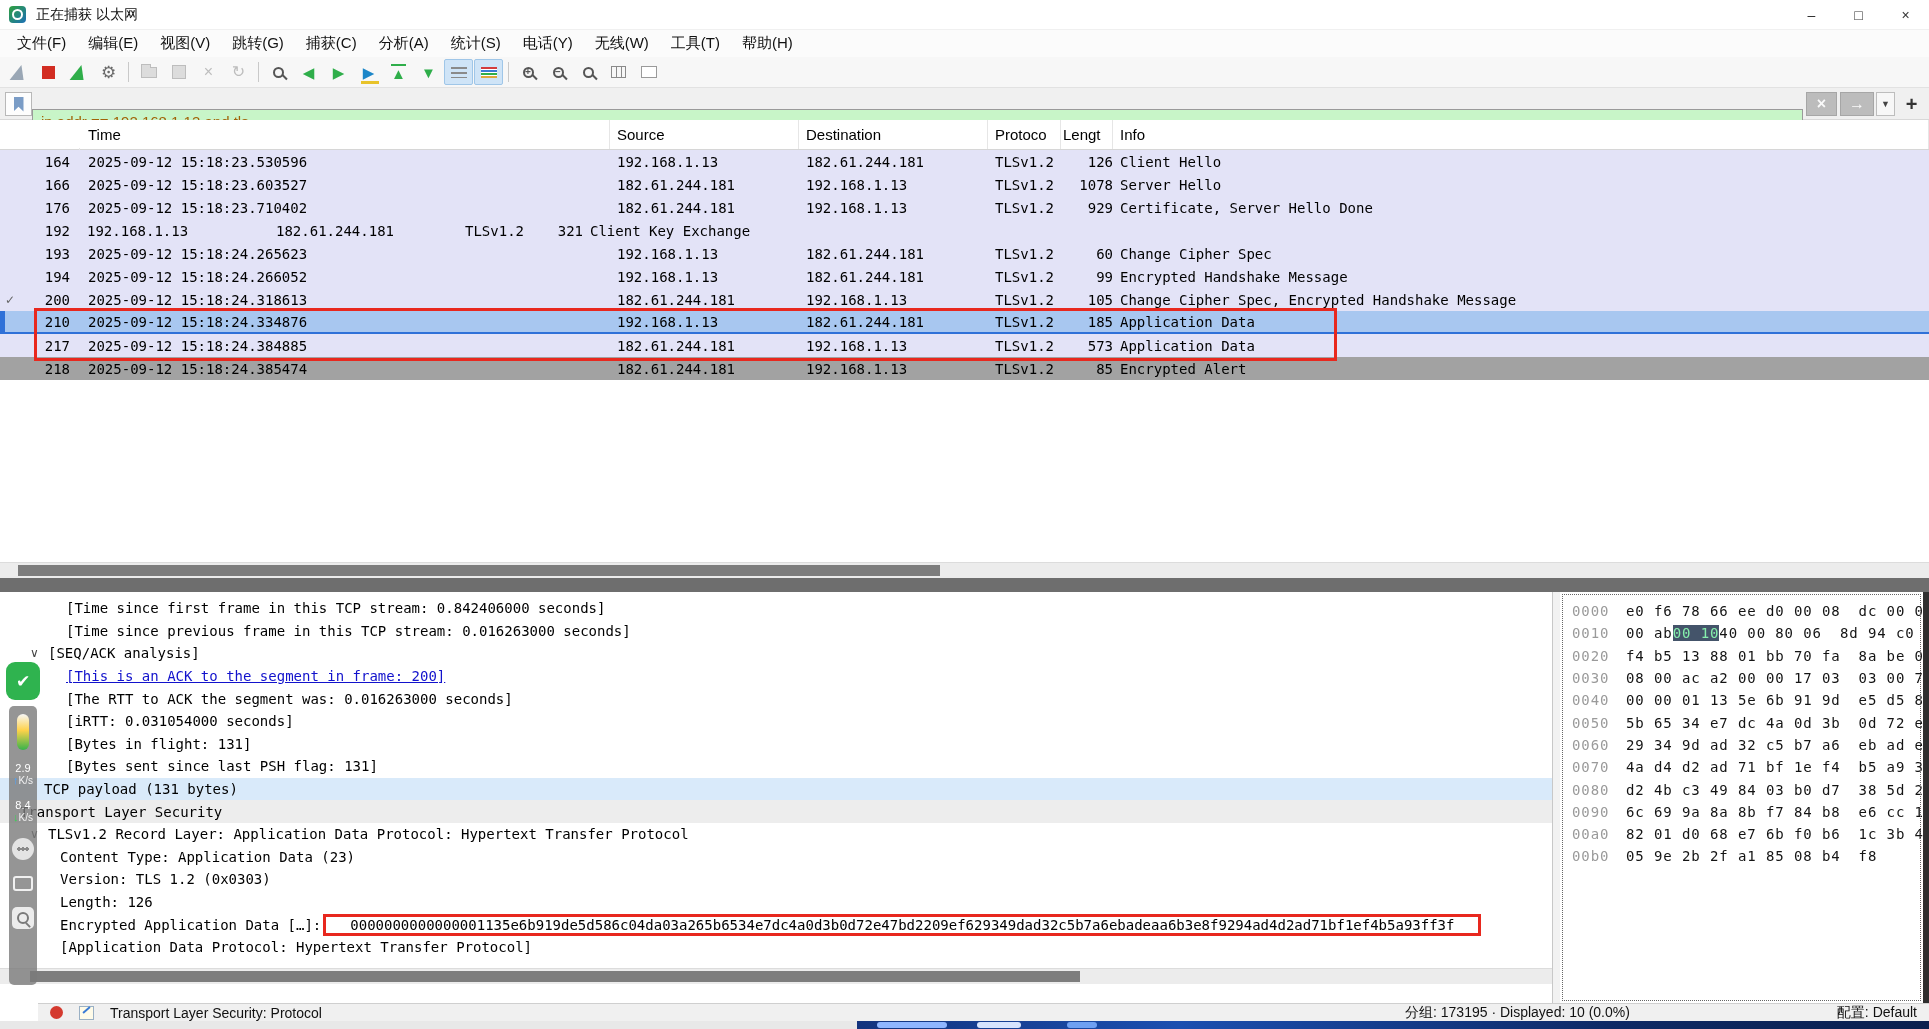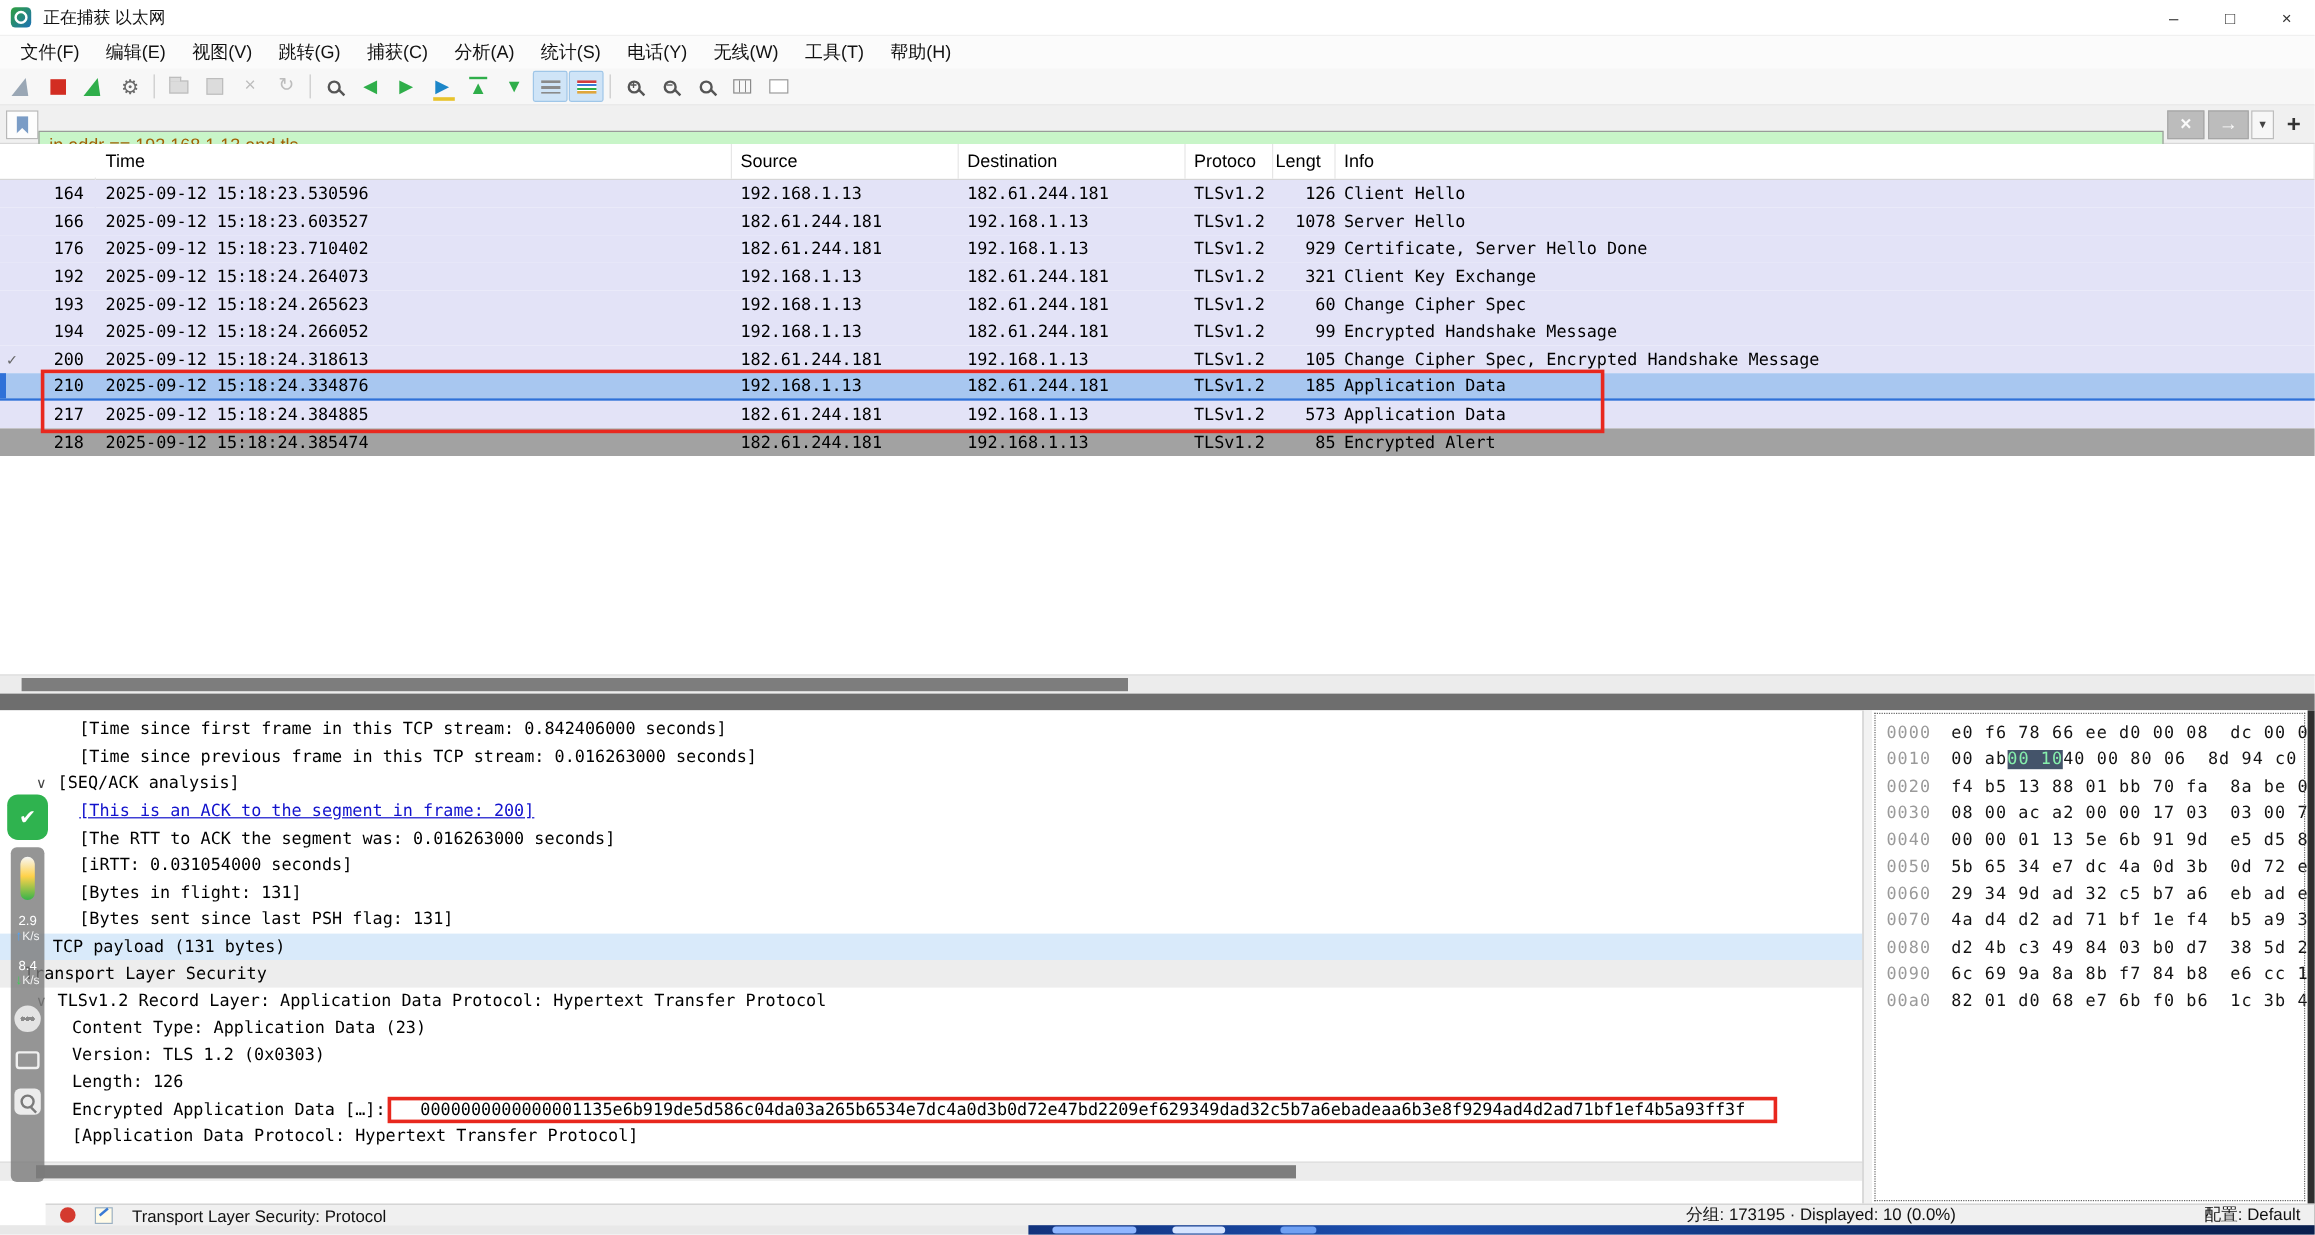--- a/index.html
+++ b/index.html
@@ -298,21 +298,20 @@
         <span class="r-src">182.61.244.181</span>
         <span class="r-dst">192.168.1.13</span>
         <span class="r-proto">TLSv1.2</span>
         <span class="r-len">929</span>
         <span class="r-info">Certificate, Server Hello Done</span>
       </div>
 
       <div class="prow tls">
         <span class="r-mark"></span>
         <span class="r-no">192</span>
-        <span class="r-time">2025-09-12 15:18:24.264073</span>
         <span class="r-src">192.168.1.13</span>
         <span class="r-dst">182.61.244.181</span>
         <span class="r-proto">TLSv1.2</span>
         <span class="r-len">321</span>
         <span class="r-info">Client Key Exchange</span>
       </div>
 
       <div class="prow tls">
         <span class="r-mark"></span>
         <span class="r-no">193</span>
@@ -573,20 +572,27 @@
         </div>
 
         <div class="hrow">
           <span class="hoff">00a0</span>
           <span class="hpre">82 01 d0 68 e7 6b f0 b6</span>
           <span class="hhl"></span>
           <span class="hpost"></span>
           <span class="hright">1c 3b 4b</span>
         </div>
 
+        <div class="hrow">
+          <span class="hoff">00b0</span>
+          <span class="hpre">05 9e 2b 2f a1 85 08 b4</span>
+          <span class="hhl"></span>
+          <span class="hpost"></span>
+          <span class="hright">f8</span>
+        </div>
       </div>
   </div>
   <div class="darkstrip"></div>
 
   <div class="statusbar">
     <div class="exp-dot"></div>
     <div class="edit-icon"></div>
     <div class="status-left">Transport Layer Security: Protocol</div>
     <div class="status-packets">分组: 173195 · Displayed: 10 (0.0%)</div>
     <div class="status-profile">配置: Default</div>

